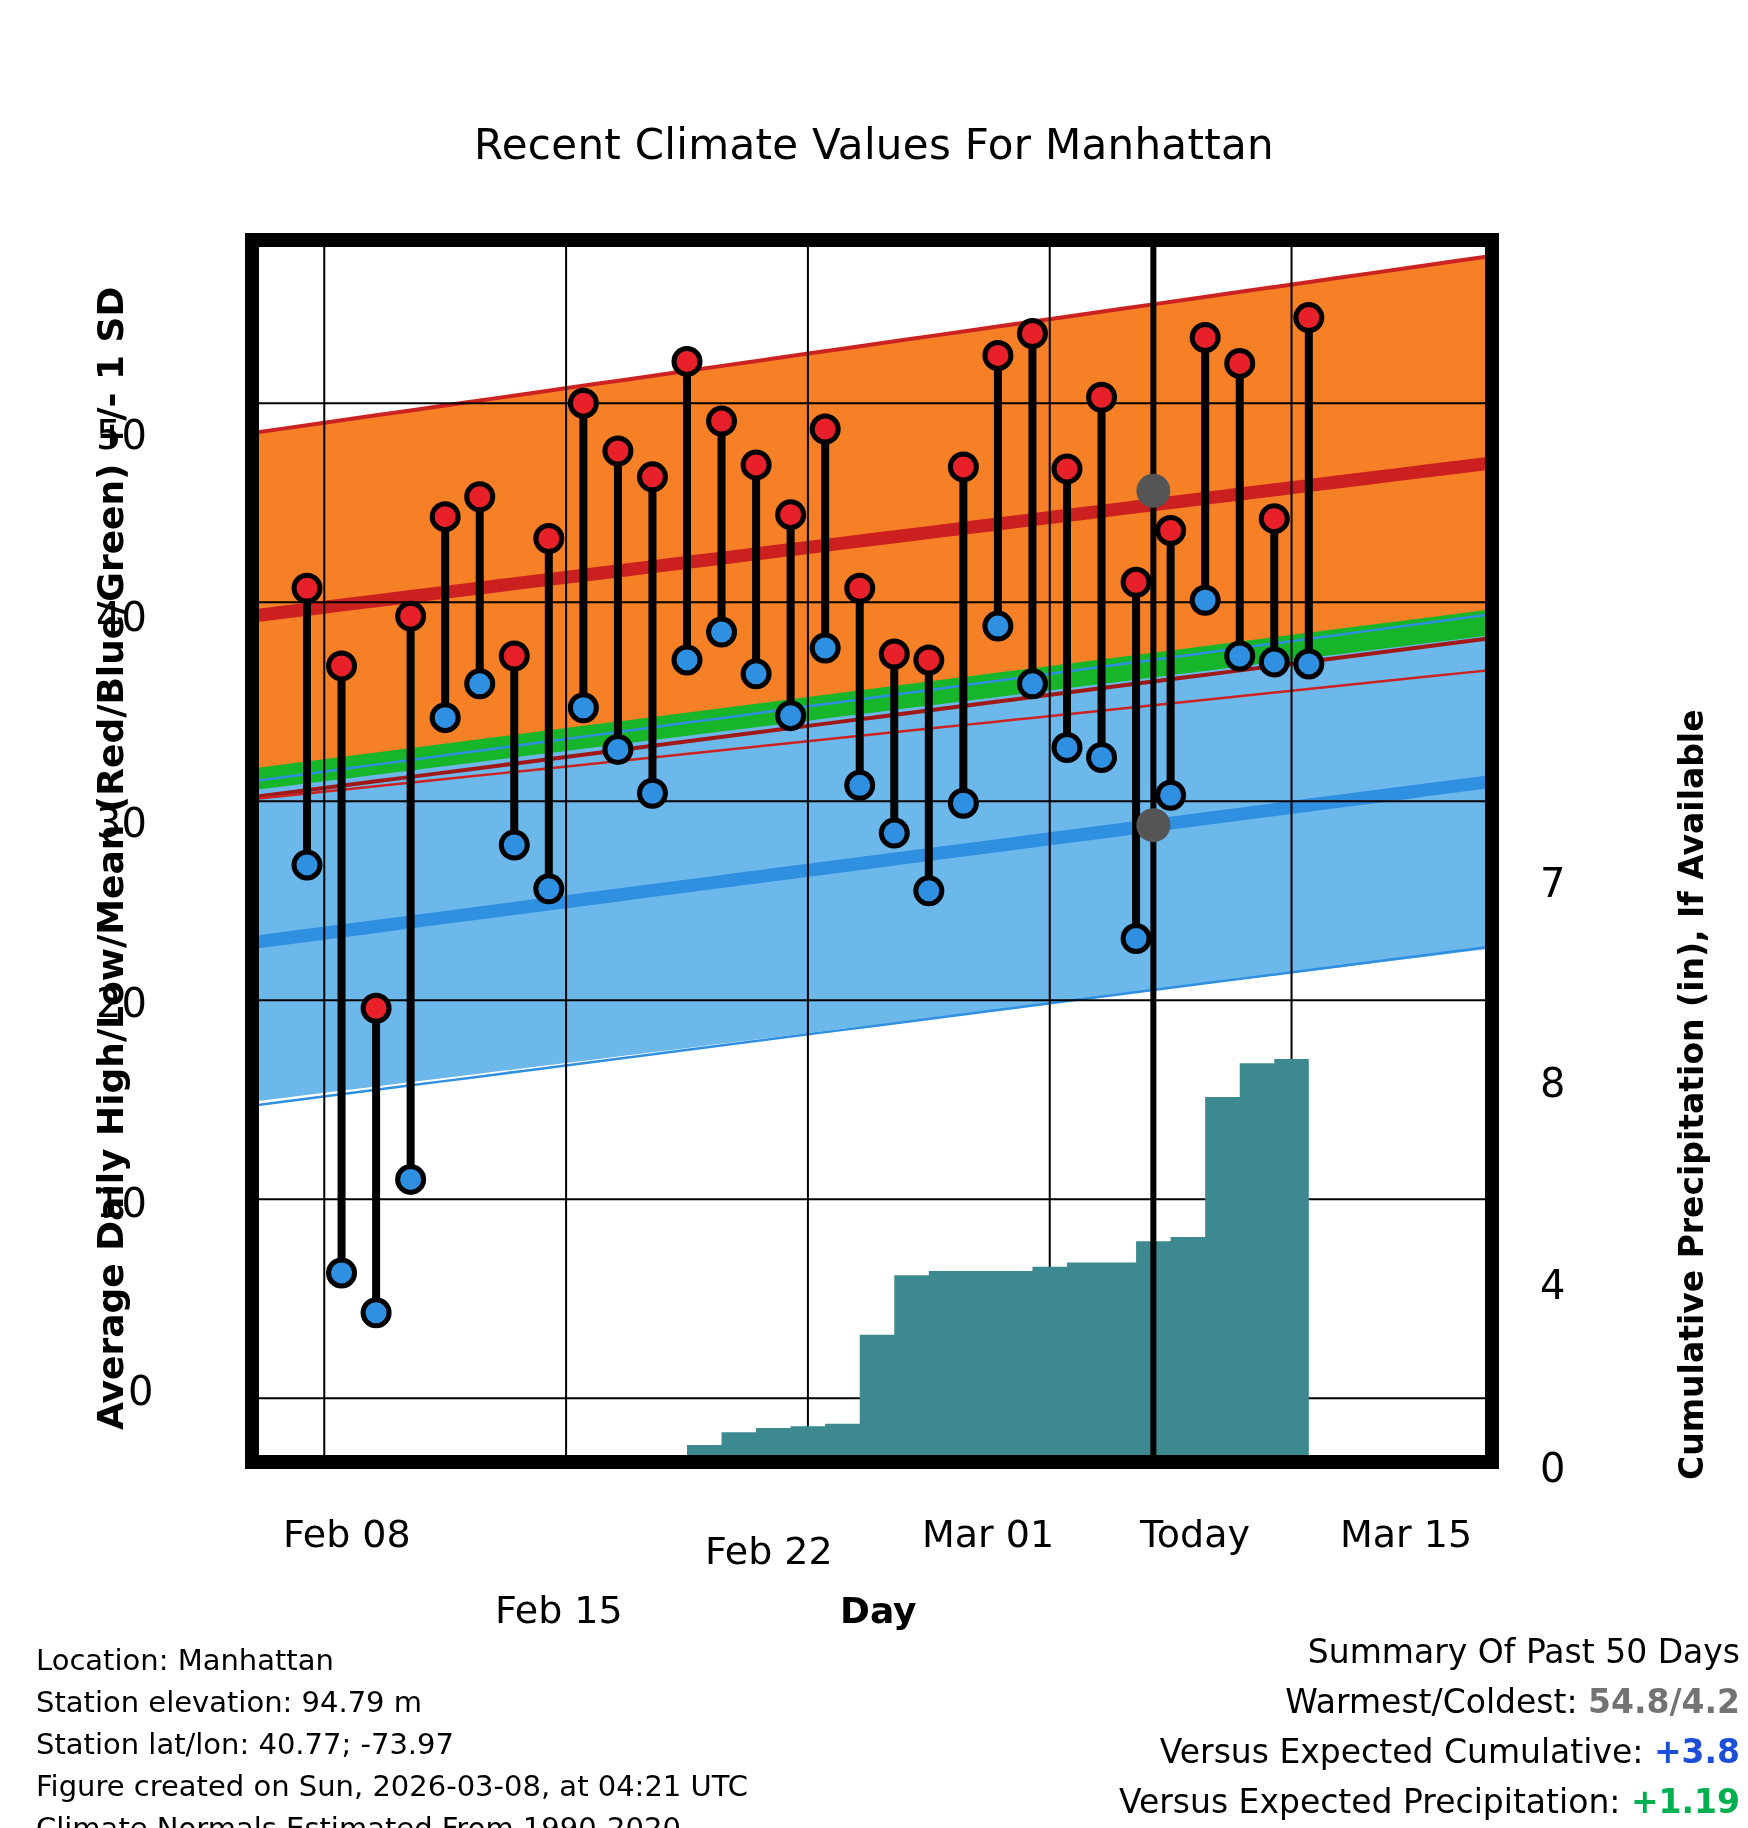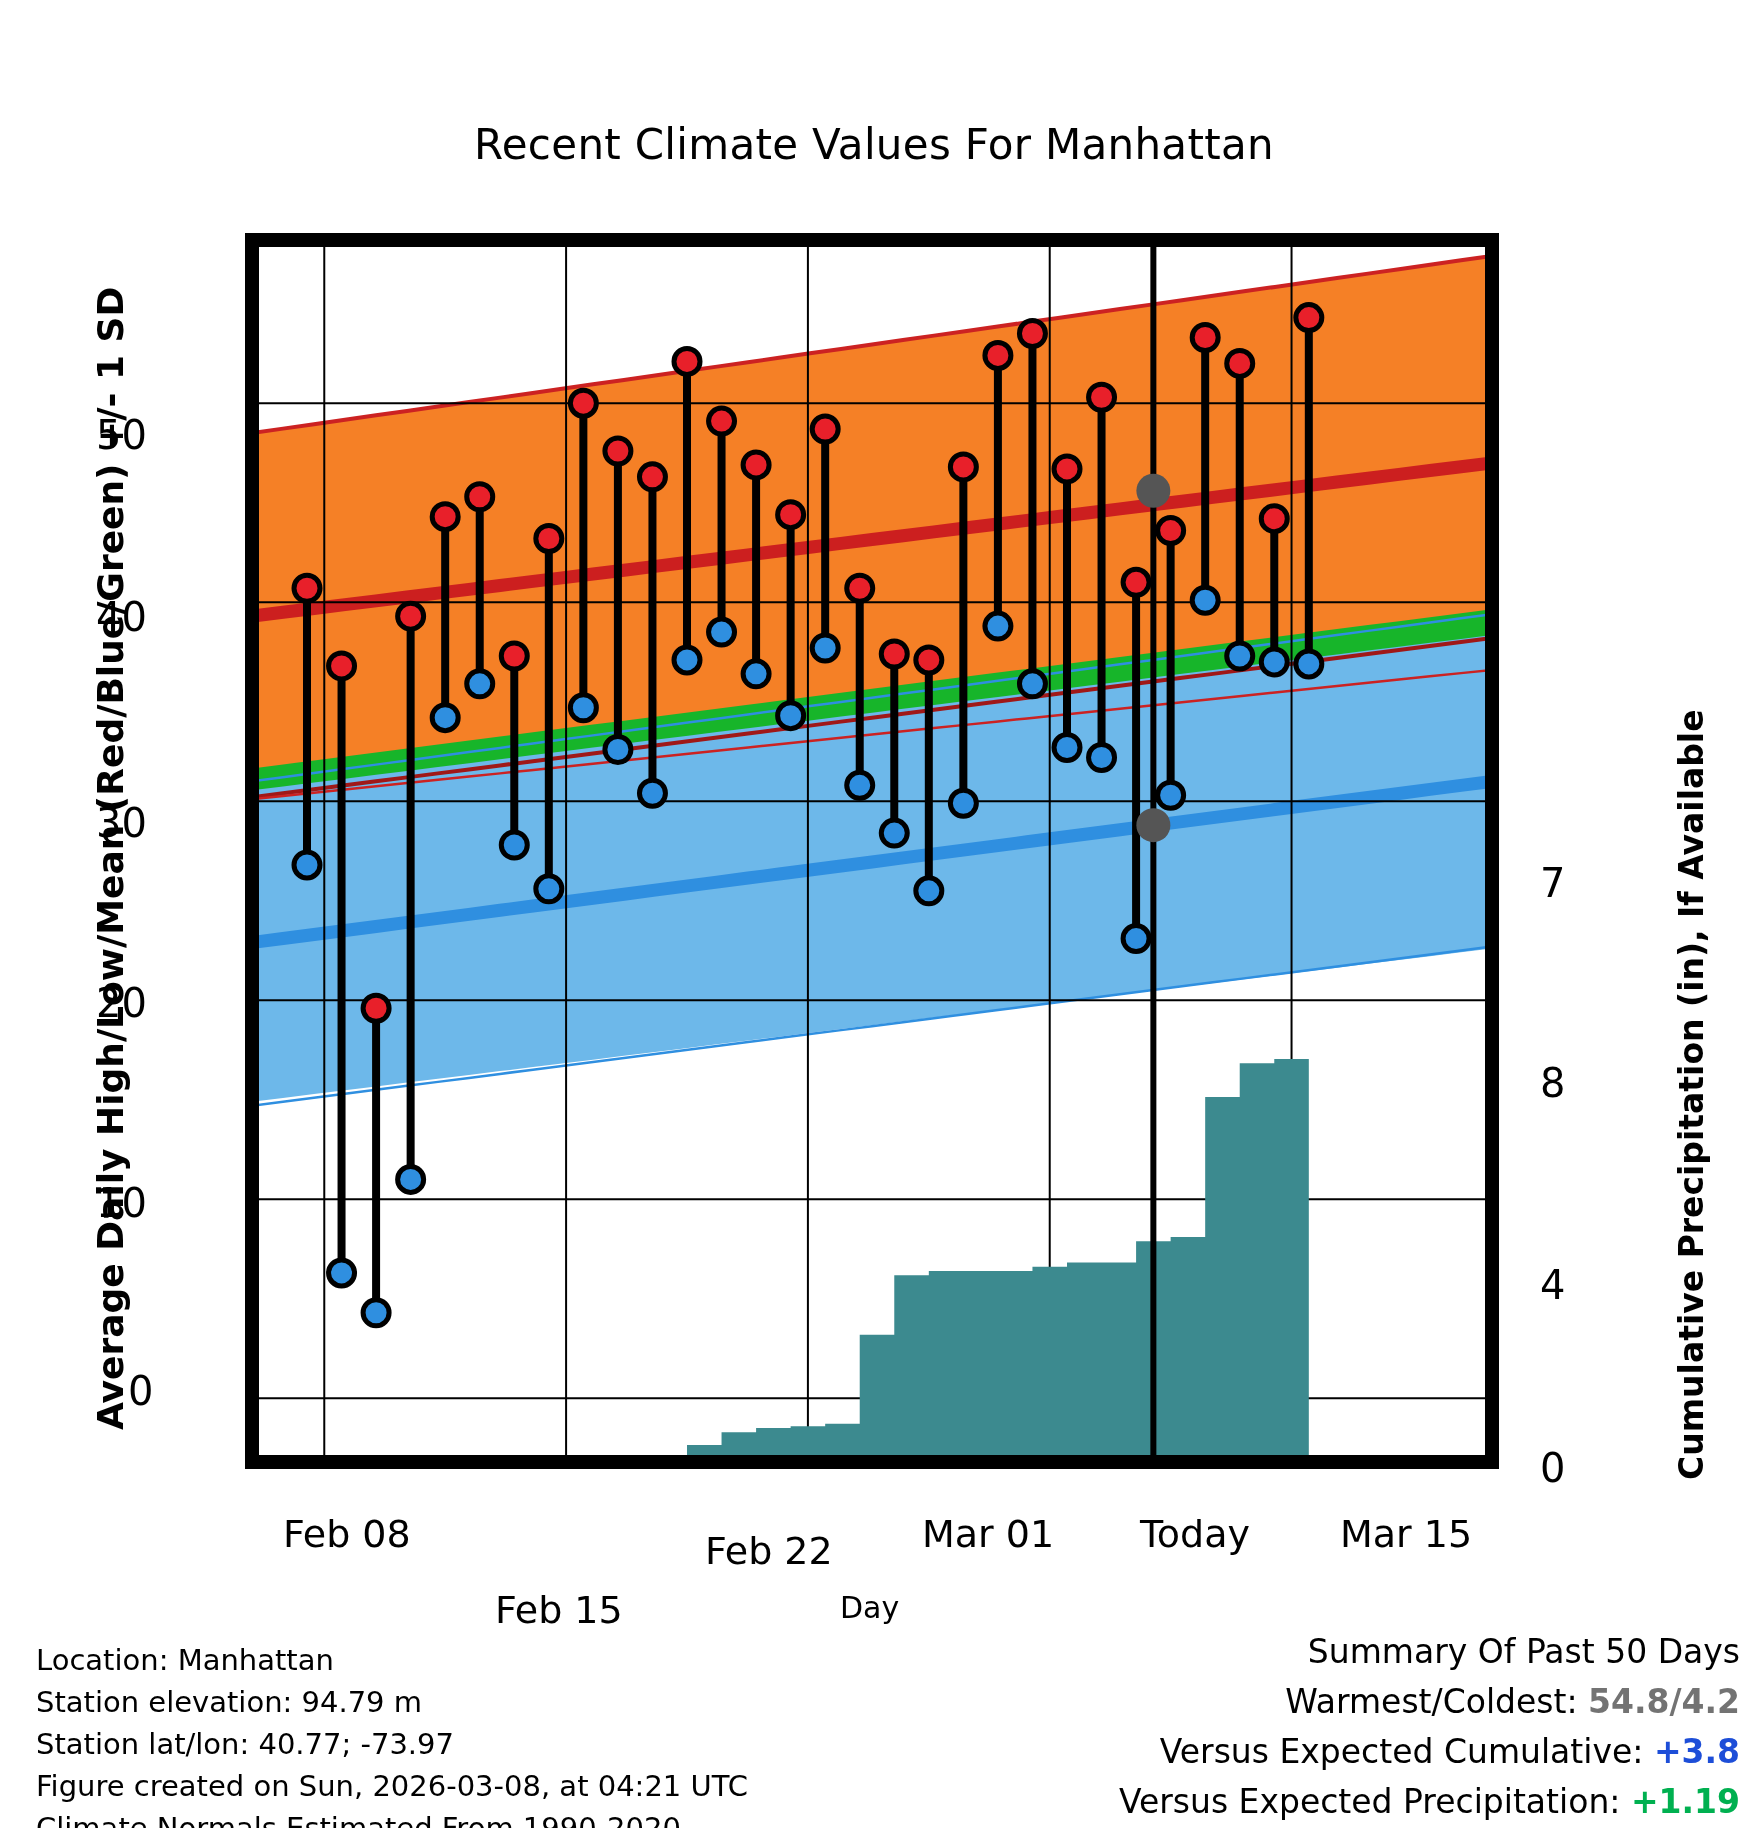--- a/index.html
+++ b/index.html
@@ -1,20 +1,20 @@
 <!DOCTYPE html>
 <html><head>
 <meta charset="utf-8">
 <style>
   html,body{margin:0;padding:0;background:#fff;}
   body{width:1748px;height:1828px;font-family:"DejaVu Sans",sans-serif;color:#000;overflow:hidden;position:relative;}
   .title{position:absolute;left:0;top:120px;width:1748px;text-align:center;font-size:42px;letter-spacing:.3px;}
   .ylabel-left{position:absolute;transform:rotate(-90deg);transform-origin:left top;font-size:36px;font-weight:bold;white-space:nowrap;}
   .ylabel-right{position:absolute;transform:rotate(-90deg);transform-origin:left top;font-size:33px;font-weight:bold;white-space:nowrap;}
-  .xlabel{position:absolute;font-size:30px;font-weight:normal;}
+  .xlabel{position:absolute;font-size:36px;font-weight:bold;}
   .tick{position:absolute;font-size:40px;}
   .tick-r{position:absolute;font-size:40px;}
   .xtick{position:absolute;font-size:38px;}
   .annot{position:absolute;font-size:31px;font-weight:bold;color:#555;line-height:1.18;}
   .days30{position:absolute;font-size:33px;font-weight:bold;color:#000;line-height:1.1;}
   .footL{position:absolute;font-size:29px;line-height:1.42;}
   .footR{position:absolute;right:8px;text-align:right;font-size:33px;line-height:1.44;}
   .red{color:#1d4ed8;font-weight:bold;}
   .green{color:#00b050;font-weight:bold;}
   .blk{color:#737373;font-weight:bold;}

